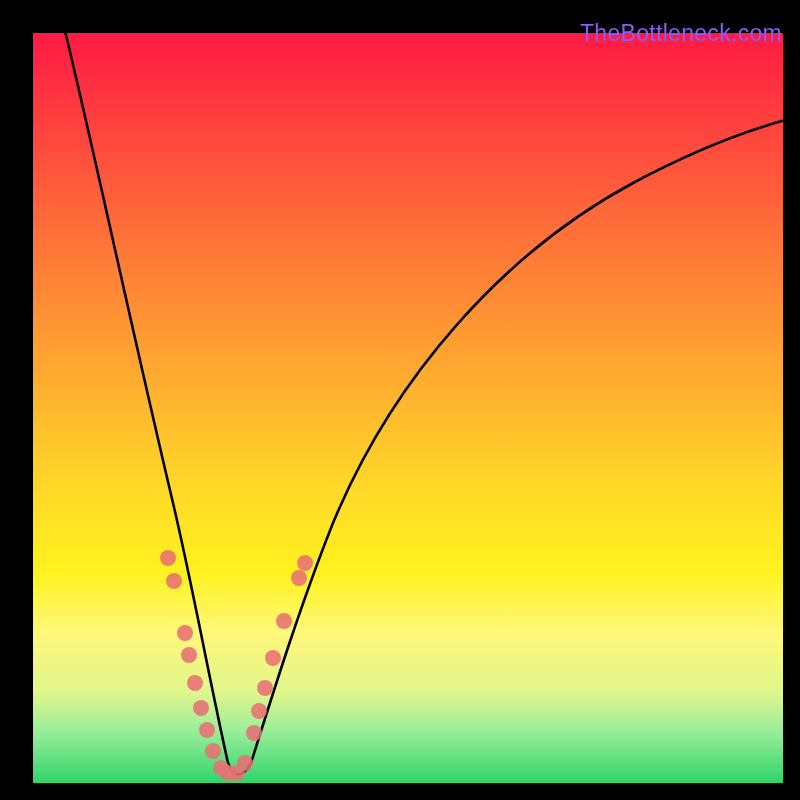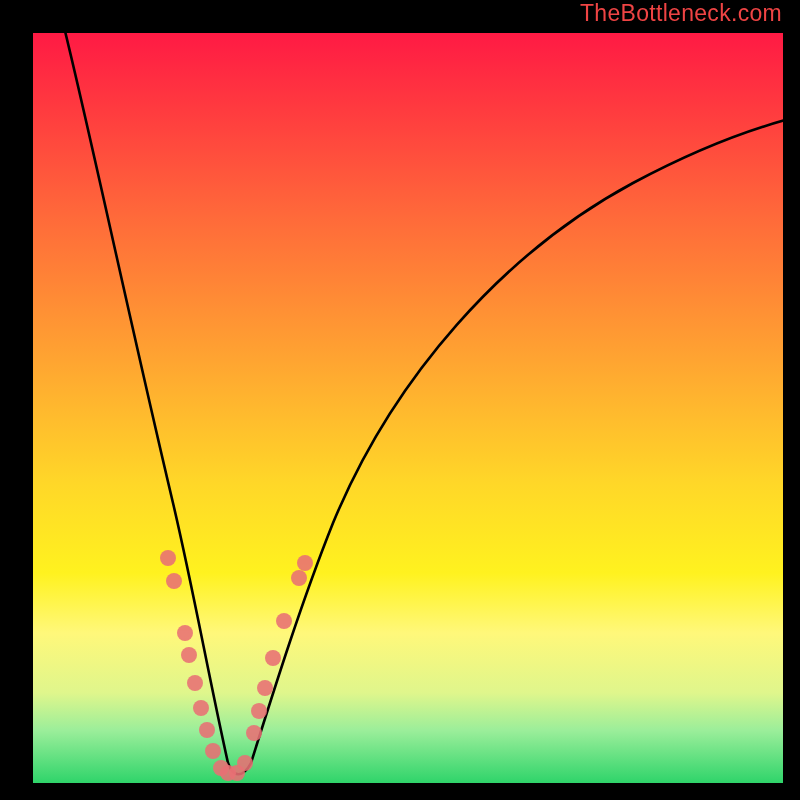--- a/index.html
+++ b/index.html
@@ -26,23 +26,23 @@
       #ffd728 60%,
       #fff21f 72%,
       #fff87a 80%,
       #dff68c 88%,
       #9bee9a 93%,
       #2fd46a 100%
     );
   }
   .watermark {
     position: absolute;
-    top: 0;
+    top: 20px;
     right: 18px;
-    color: #ef4444;
+    color: #8b5cf6;
     font-size: 23px;
     font-weight: 500;
     letter-spacing: 0.3px;
     z-index: 10;
   }
   svg.curve {
     position: absolute;
     left: 0;
     top: 0;
     width: 750px;

